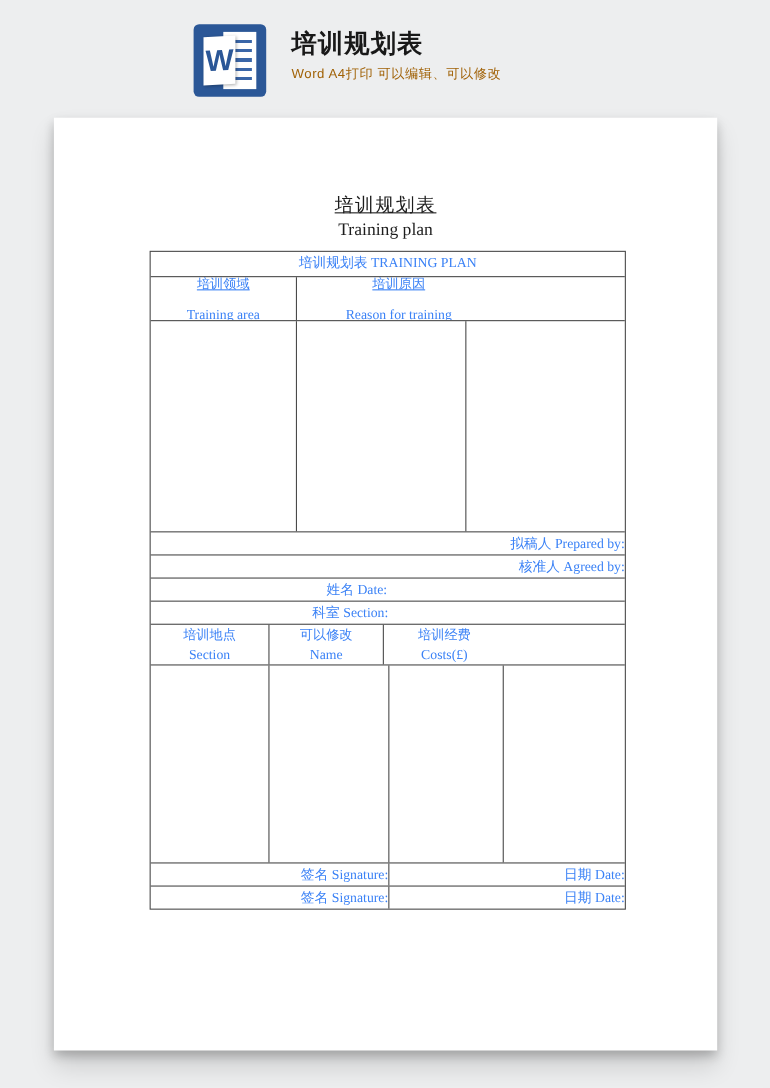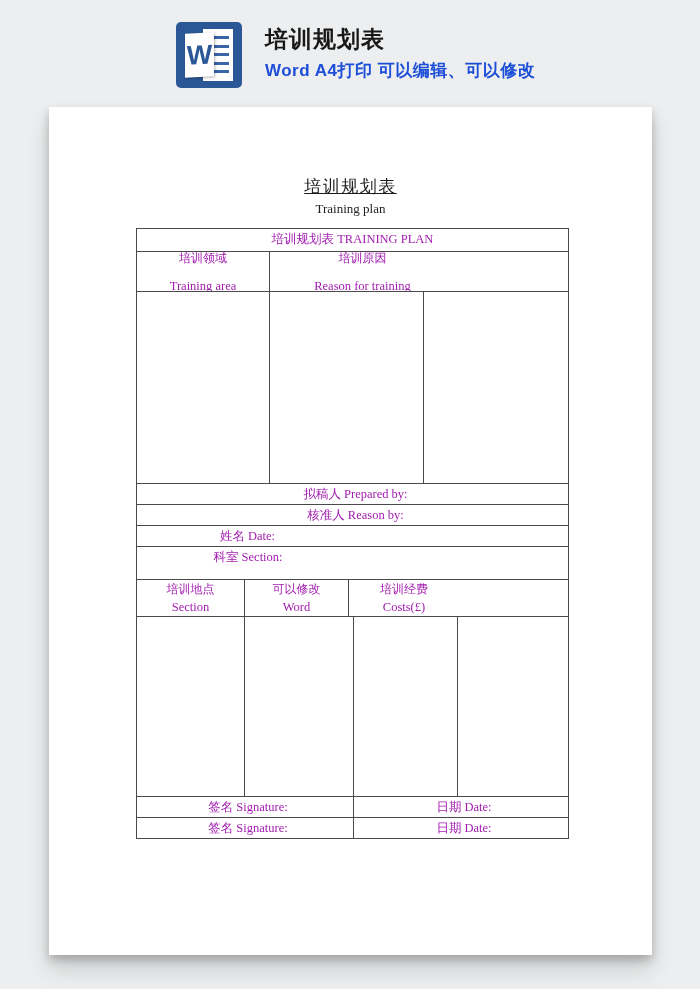--- a/index.html
+++ b/index.html
@@ -31,65 +31,65 @@
     display:flex; align-items:center; justify-content:center;
     font-weight:bold; font-size:27px; color:#2b5797;
     font-family:"Liberation Sans", sans-serif;
   }
   .header-title {
     position:absolute; left:265px; top:24px;
     font-size:23px; font-weight:bold; color:#181818; letter-spacing:1px;
   }
   .header-subtitle {
     position:absolute; left:265px; top:59px;
-    font-size:17px; font-weight:bold; color:#1d4ed8; letter-spacing:0.5px;
+    font-size:12px; font-weight:normal; color:#a16207; letter-spacing:0.5px;
   }
 
   
   .sheet {
     position:absolute; left:49px; top:107px; width:603px; height:848px;
     background:#ffffff;
     box-shadow:0 5px 9px rgba(0,0,0,.22), 0 14px 22px rgba(0,0,0,.14);
   }
   .doc-title { position:absolute; left:0; top:68px; width:100%; text-align:center;
     font-family:"Liberation Serif","DejaVu Serif", serif; color:#1d1d1d; }
   .doc-title-zh { font-size:17px; letter-spacing:1.5px; text-decoration:underline; }
-  .doc-title-en { font-size:13px; margin-top:3px; }
+  .doc-title-en { font-size:16px; margin-top:3px; }
 
   
   .doc-table {
     position:absolute; left:87px; top:121px; width:433px;
     border:1px solid #4a4a4a;
     font-family:"Liberation Serif","DejaVu Serif", serif;
-    color:#a21caf;
+    color:#3b82f6;
   }
   .tr { display:flex; border-top:1px solid #4a4a4a; }
   .tr:first-child { border-top:none; }
   .td { border-left:1px solid #4a4a4a; overflow:hidden; }
   .td:first-child { border-left:none; }
 
   .h-cap   { height:22px; }
   .h-hdr1  { height:40px; }
   .h-tall1 { height:192px; }
   .h-f     { height:21px; }
-  .h-hdr2  { height:37px;margin-top:12px; }
+  .h-hdr2  { height:37px; }
   .h-tall2 { height:180px; }
 
   .w-full { width:431px; }
   .w1a { width:132px; } .w1b { width:154px;padding-left:32px; } .w1c { width:145px; }
   .w2a { width:216px; } .w2b { width:215px; }
   .w4a { width:107px; } .w4b { width:109px; } .w4c { width:104px; } .w4d { width:111px; }
 
   .cap { text-align:center; line-height:21px; font-size:12.5px; }
   .hdr { display:flex; flex-direction:column; align-items:center; justify-content:center; text-align:center; }
   .hdr .zh { font-size:12px; line-height:14px; }
-  .h-hdr1 .zh { margin-bottom:14px; }
+  .h-hdr1 .zh { margin-bottom:14px;text-decoration:underline; }
   .h-hdr2 .zh { margin-bottom:4px; }
   .hdr .en { font-size:12.5px; line-height:14px; }
-  .fld { font-size:12.5px; line-height:20px; padding-left:6px; text-align:center; }
+  .fld { font-size:12.5px; line-height:20px; padding-left:6px; text-align:right; }
 </style>
 </head>
 <body>
 
 <div class="site-header">
   <div class="word-icon">
     <div class="wi-page"></div>
     <div class="wi-fold">W</div>
   </div>
   <div class="header-title">培训规划表</div>
@@ -124,39 +124,39 @@
       <div class="td w1a"></div>
       <div class="td w1b"></div>
       <div class="td w1c"></div>
     </div>
 
     <div class="tr h-f">
       <div class="td w-full fld">拟稿人 Prepared by:</div>
     </div>
 
     <div class="tr h-f">
-      <div class="td w-full fld">核准人 Reason by:</div>
+      <div class="td w-full fld">核准人 Agreed by:</div>
     </div>
 
     <div class="tr h-f">
       <div class="td w2b fld">姓名 Date:</div>
     </div>
 
     <div class="tr h-f">
       <div class="td w2a fld">科室 Section:</div>
     </div>
 
     <div class="tr h-hdr2">
       <div class="td w4a hdr">
         <span class="zh">培训地点</span>
         <span class="en">Section</span>
       </div>
       <div class="td w4c hdr">
         <span class="zh">可以修改</span>
-        <span class="en">Word</span>
+        <span class="en">Name</span>
       </div>
       <div class="td w4d hdr">
         <span class="zh">培训经费</span>
         <span class="en">Costs(£)</span>
       </div>
     </div>
 
     <div class="tr h-tall2">
       <div class="td w4a"></div>
       <div class="td w4b"></div>

